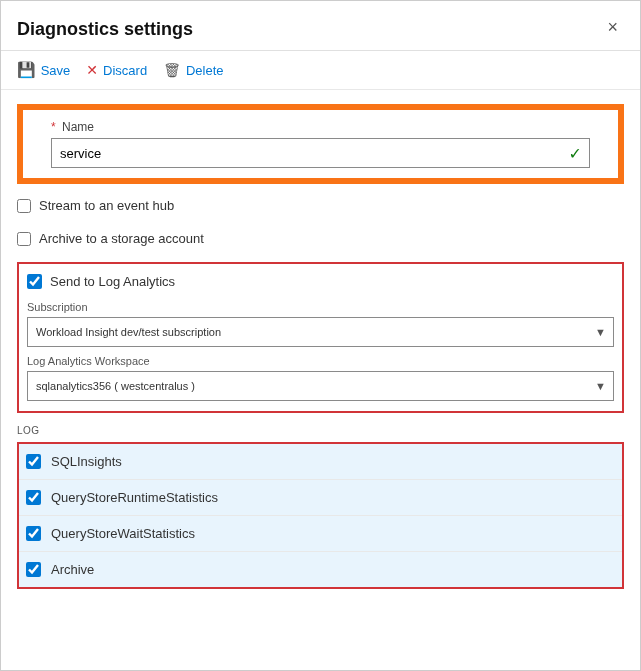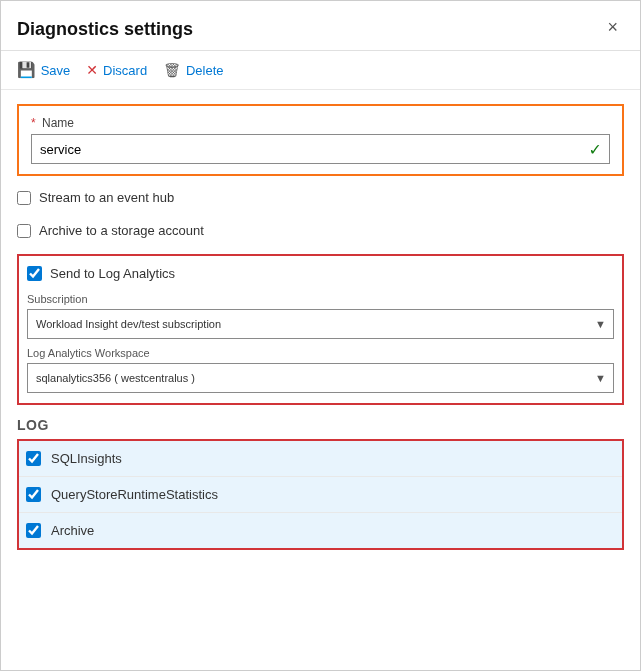--- a/index.html
+++ b/index.html
@@ -60,22 +60,22 @@
     .toolbar-btn .icon-discard { color: #d13438; font-size: 14px; }
     .toolbar-btn .icon-delete { color: #555; font-size: 14px; }
     .toolbar-btn span.label { color: #0078d4; }
 
     .content {
       padding: 14px 16px;
     }
 
     
     .red-border {
-      border: 2px solid #f97316;
-      padding: 10px 12px;
+      border: 6px solid #f97316;
+      padding: 10px 28px;
       margin-bottom: 14px;
     }
 
     .field-label {
       font-size: 12px;
       color: #444;
       margin-bottom: 4px;
     }
     .required-star {
       color: #d13438;
@@ -170,22 +170,22 @@
       transform: translateY(-50%);
       pointer-events: none;
       font-size: 11px;
       color: #555;
     }
 
     .log-section {
       margin-top: 10px;
     }
     .log-section-title {
-      font-size: 14px;
-      font-weight: 700;
+      font-size: 10px;
+      font-weight: 400;
       color: #555;
       text-transform: uppercase;
       letter-spacing: 0.5px;
       margin-bottom: 6px;
     }
 
     .log-table-border {
       border: 2px solid #d13438;
     }
 
@@ -294,20 +294,24 @@
         <div class="log-item">
           <input type="checkbox" checked="" style="">
           <span class="log-item-label">SQLInsights</span>
         </div>
 
         <div class="log-item">
           <input type="checkbox" checked="" style="">
           <span class="log-item-label">QueryStoreRuntimeStatistics</span>
         </div>
 
+        <div class="log-item">
+          <input type="checkbox" checked="" style="">
+          <span class="log-item-label">QueryStoreWaitStatistics</span>
+        </div>
 
         <div class="log-item">
           <input type="checkbox" checked="" style="">
           <span class="log-item-label">Archive</span>
         </div>
 
       </div>
     </div>
 
   </div>

